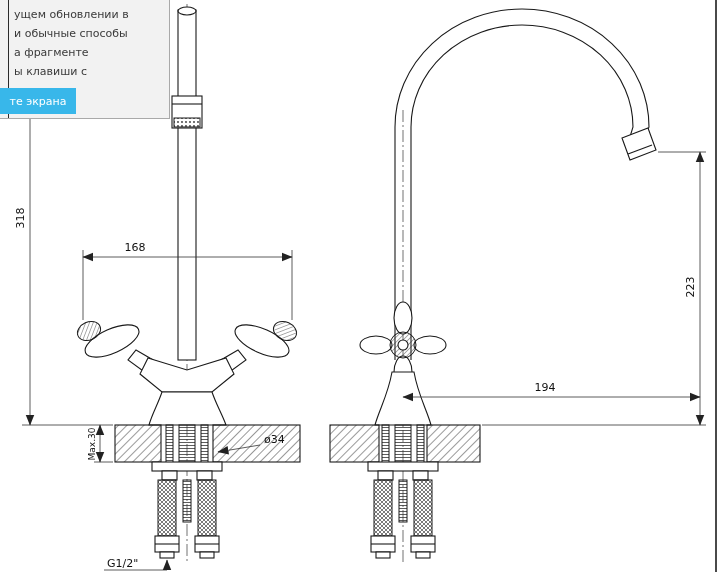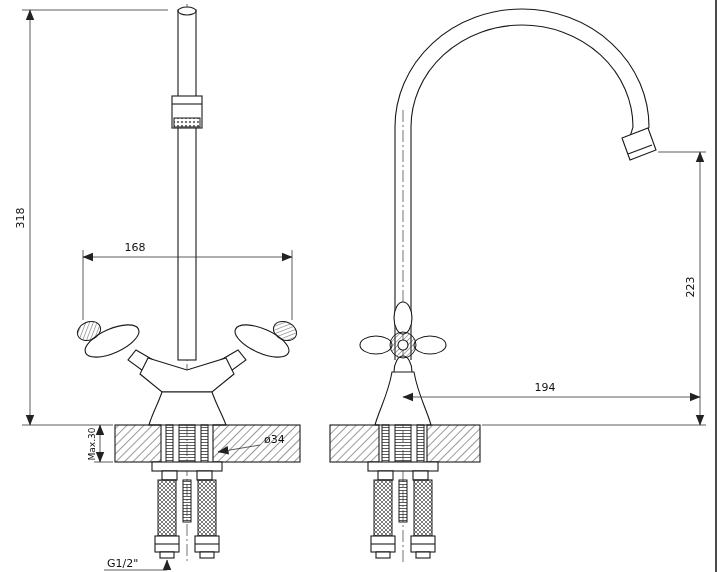--- a/index.html
+++ b/index.html
@@ -21,20 +21,30 @@
   .ln{stroke:#1a1a1a;stroke-width:1.1;fill:none;}
   .dim{stroke:#333;stroke-width:0.8;fill:none;}
   .cl{stroke:#333;stroke-width:0.7;stroke-dasharray:12 3 2 3;fill:none;}
 </style>
 </head>
 <body>
 
 <div id="stage">
 
   
+  <div class="overlay">
+    <div class="edge"></div>
+    <div class="ov-text">
+      <div>ущем обновлении в</div>
+      <div>и обычные способы</div>
+      <div>а фрагменте</div>
+      <div>ы клавиши с</div>
+    </div>
+    <div class="ov-btn">те экрана</div>
+  </div>
 
   <div class="right-edge"></div>
 
   <svg width="717" height="572" viewBox="0 0 717 572">
     <defs>
       <marker id="arr" viewBox="0 0 10 10" refX="9.5" refY="5" markerWidth="11" markerHeight="11" orient="auto-start-reverse" markerUnits="userSpaceOnUse">
         <path d="M0,1 L10,5 L0,9 Z" fill="#222"></path>
       </marker>
       <pattern id="hatch45" width="6" height="6" patternUnits="userSpaceOnUse" patternTransform="rotate(45)">
         <line x1="0" y1="0" x2="0" y2="6" stroke="#333" stroke-width="1"></line>

